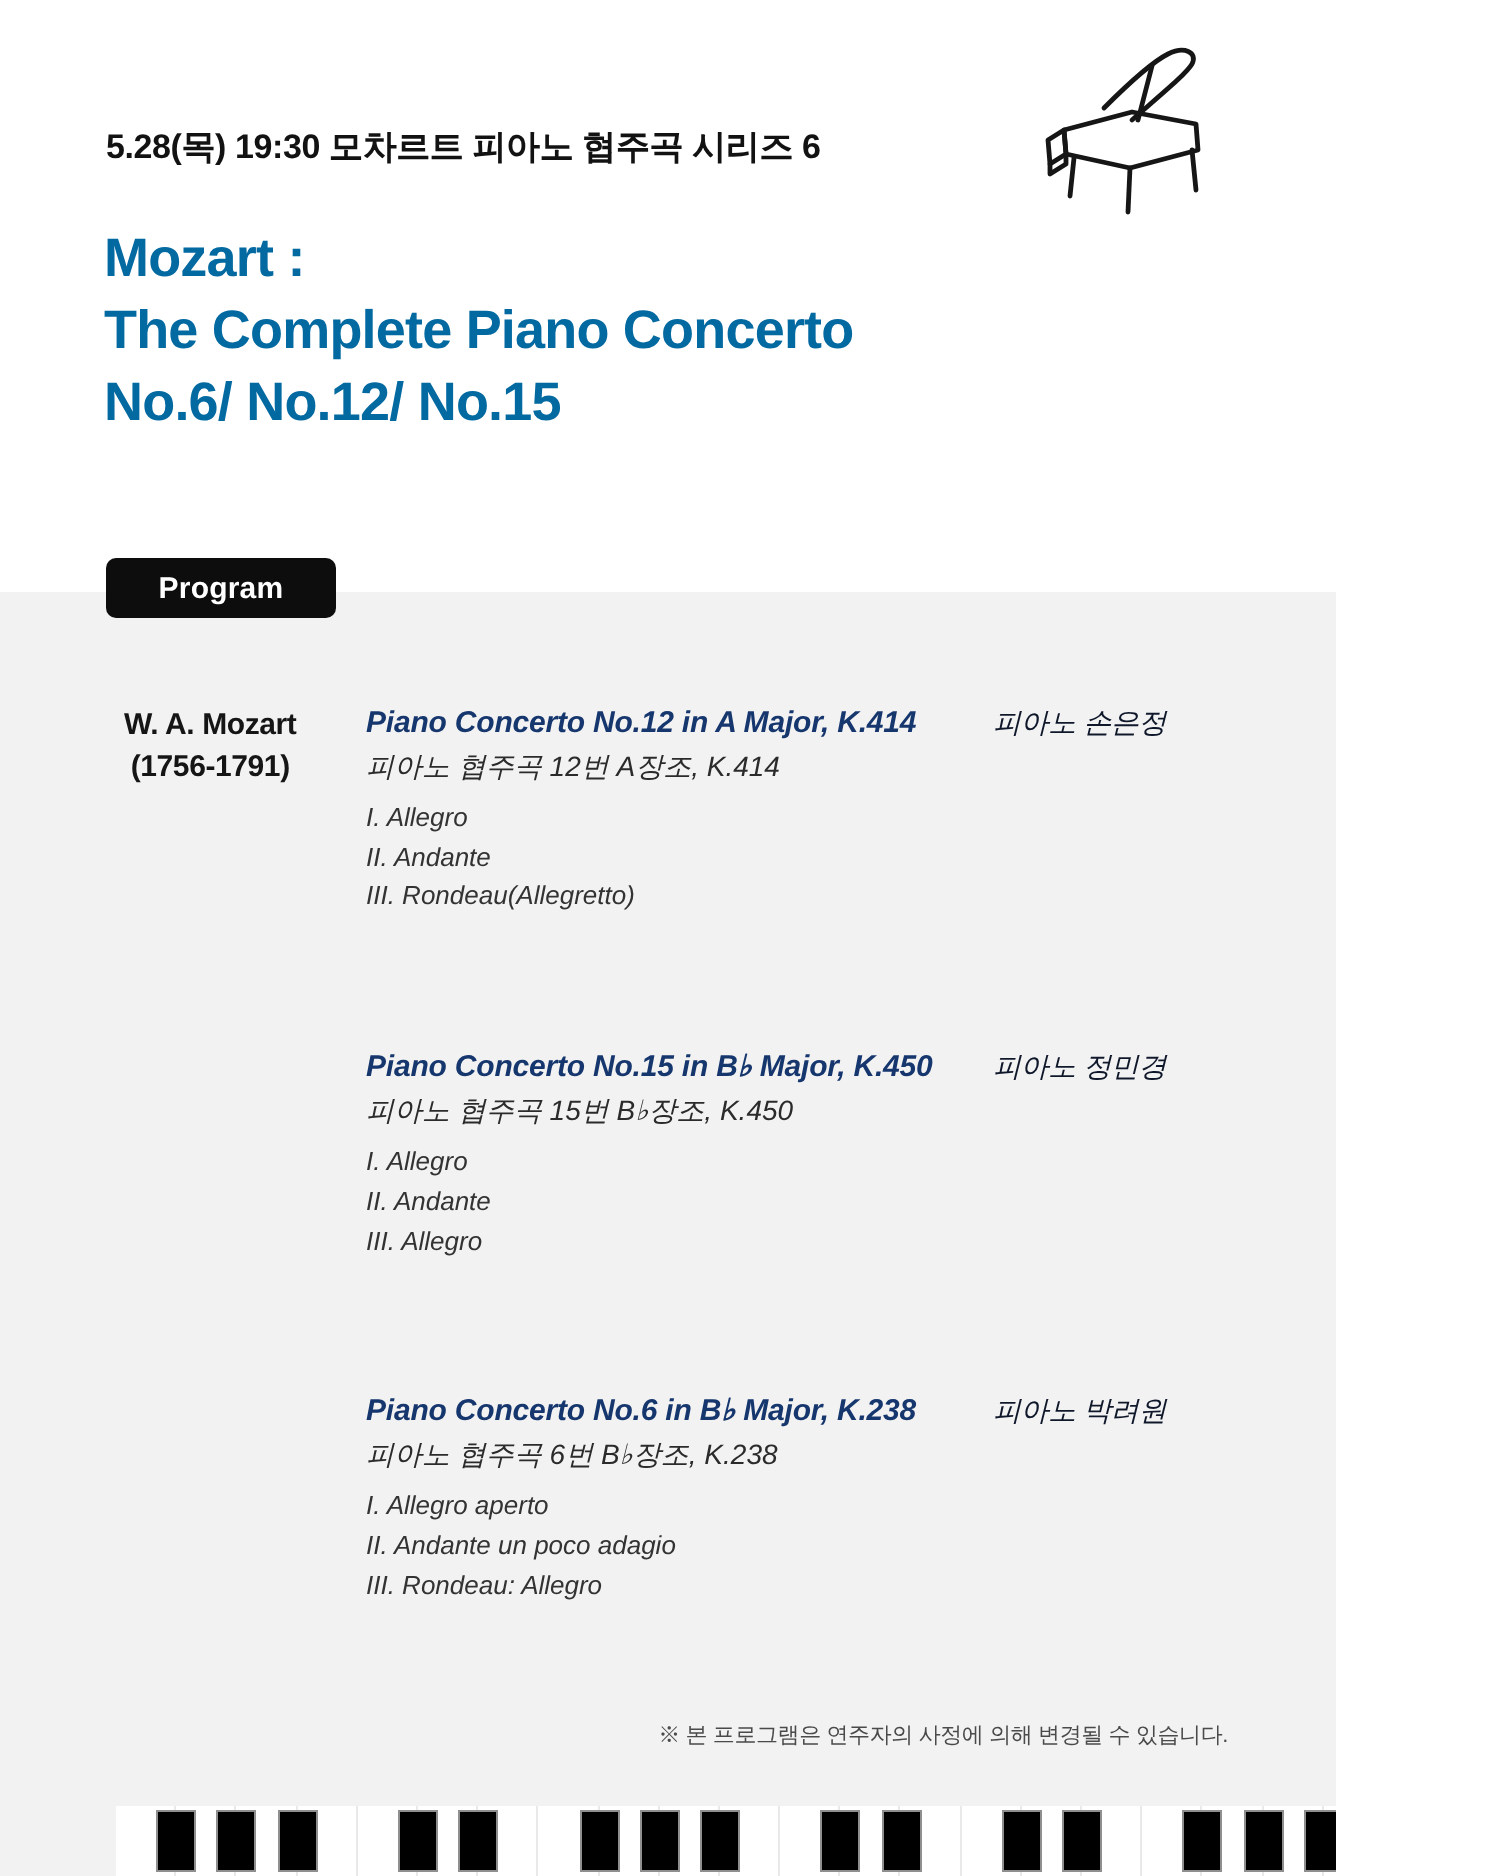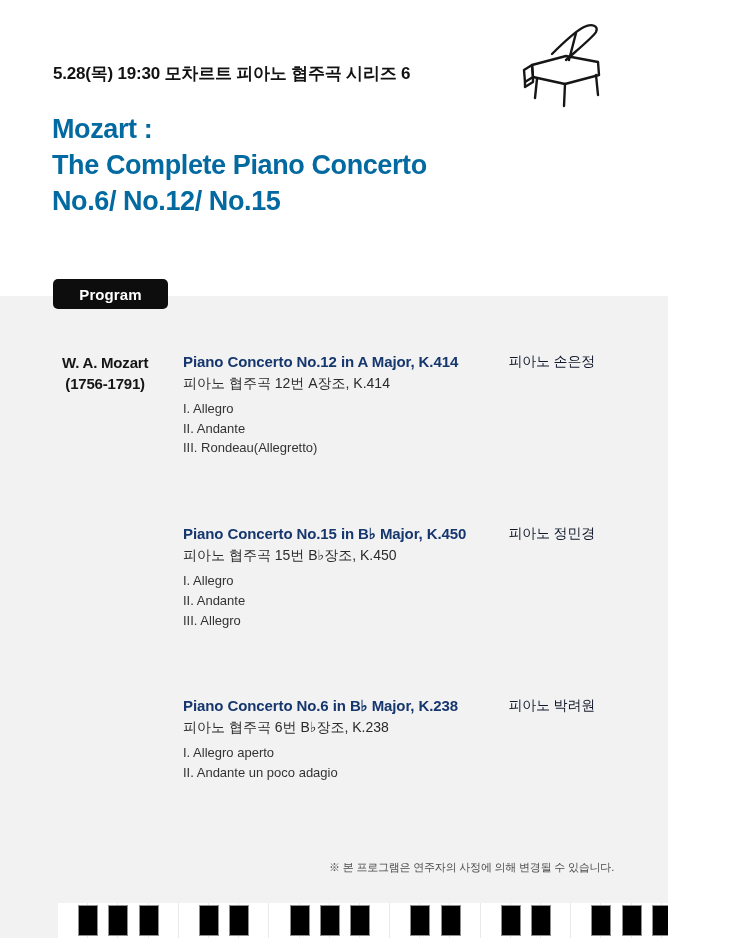--- a/index.html
+++ b/index.html
@@ -31,21 +31,21 @@
     background:#0d0d0d;color:#ffffff;
     display:flex;align-items:center;justify-content:center;
     font-size:15px;font-weight:bold;letter-spacing:0.1px;
   }
   .composer-block{
     position:absolute;left:62px;top:352px;
     font-size:15px;font-weight:bold;color:#151515;line-height:21px;
     letter-spacing:-0.2px;
     text-align:center;
   }
-  .entries{position:absolute;left:183px;top:352px;right:4px;}
+  .entries{position:absolute;left:183px;top:352px;right:16px;font-style:italic;}
   .entry{position:relative;margin-bottom:66px;}
   .entry-title{
     font-size:15px;font-weight:bold;color:#16366e;line-height:20px;letter-spacing:-0.1px;
   }
   .entry-subtitle{font-size:14px;color:#2b2b2b;line-height:20px;margin-top:1px;}
   .movements{margin-top:6px;}
   .movement{font-size:13px;color:#333333;line-height:19.7px;}
   .performer{
     position:absolute;right:69px;top:1px;
     font-size:14px;color:#0f172a;letter-spacing:-0.2px;
@@ -125,20 +125,21 @@
       </div>
       <div class="performer">피아노 정민경</div>
     </div>
 
     <div class="entry">
       <div class="entry-title">Piano Concerto No.6 in B♭ Major, K.238</div>
       <div class="entry-subtitle">피아노 협주곡 6번 B♭장조, K.238</div>
       <div class="movements">
         <div class="movement">I. Allegro aperto</div>
         <div class="movement">II. Andante un poco adagio</div>
+        <div class="movement">III. Rondeau: Allegro</div>
       </div>
       <div class="performer">피아노 박려원</div>
     </div>
 
   </div>
 
   <div class="footnote">※ 본 프로그램은 연주자의 사정에 의해 변경될 수 있습니다.</div>
 
   <div class="keyboard">
       <div class="white-key"></div>

